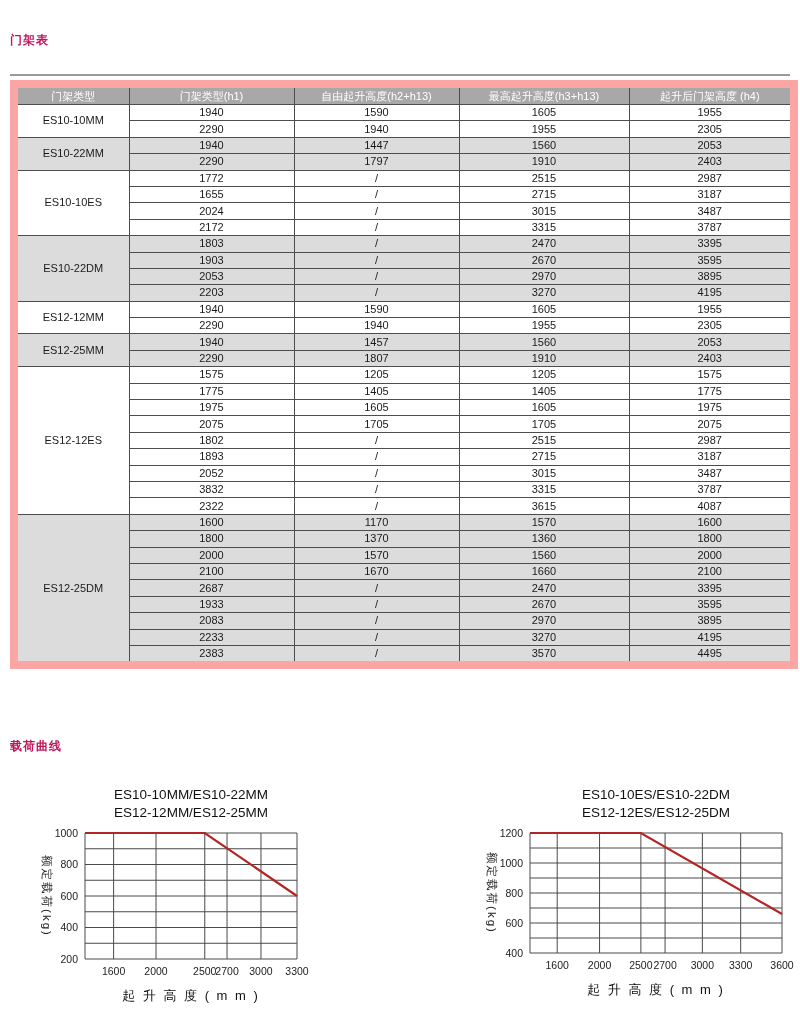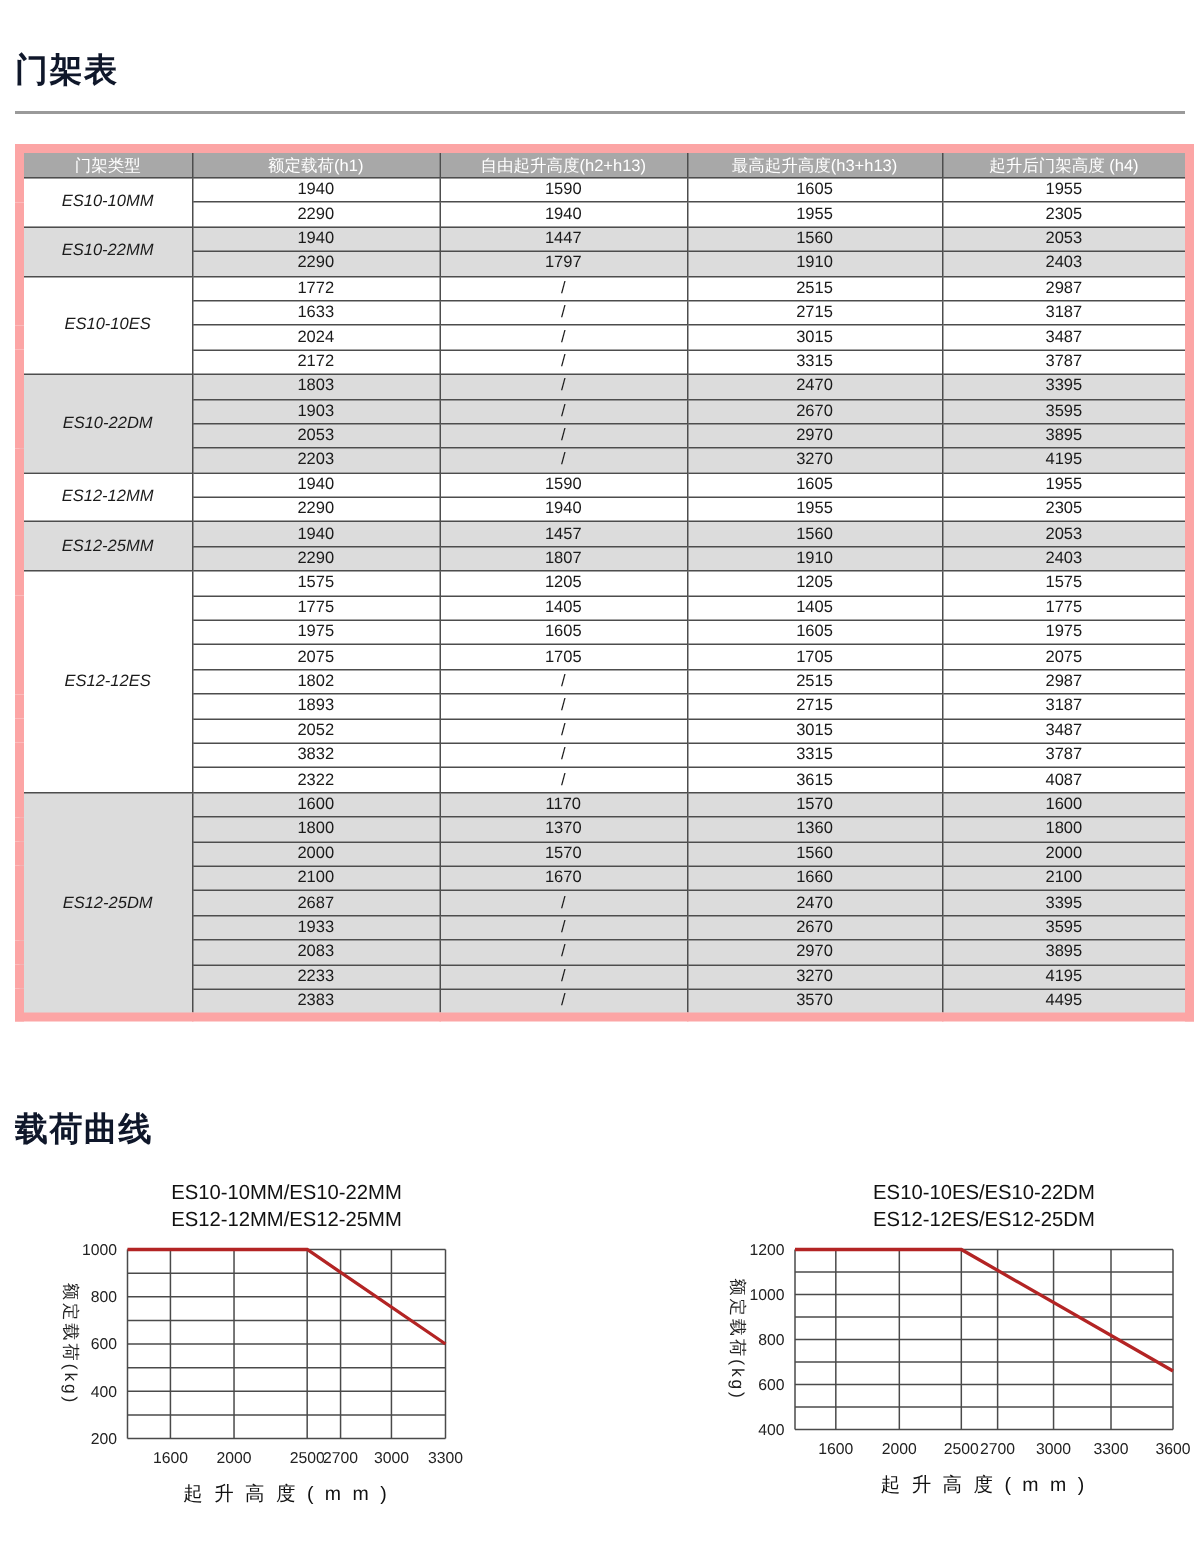--- a/index.html
+++ b/index.html
@@ -1,30 +1,30 @@
 <!DOCTYPE html>
 <html><head>
 <meta charset="utf-8">
 <style>
   html,body{margin:0;padding:0;background:#fff;}
   .page{position:relative;width:800px;height:1032px;background:#ffffff;
         font-family:"Liberation Sans", sans-serif;overflow:hidden;}
-  .section-title{position:absolute;left:10px;margin:0;font-size:22px;font-weight:bold;
-        color:#0f172a;letter-spacing:1px;}
+  .section-title{position:absolute;left:10px;margin:0;font-size:12px;font-weight:bold;
+        color:#be185d;letter-spacing:1px;}
   #mast-title{top:32px;}
   #curve-title{top:738px;}
   .rule{position:absolute;left:10px;top:74px;width:780px;height:0;
         border-top:2px solid #9a9a9a;}
   table.mast{position:absolute;left:10px;top:80px;width:780px;border-collapse:collapse;
-        table-layout:fixed;border:6px solid #fca5a5;margin-top:16px;}
+        table-layout:fixed;border:8px solid #fca5a5;}
   table.mast th{background:#a8a8a8;color:#ffffff;font-weight:normal;font-size:11px;
         height:16px;padding:0;border:1px solid #4d4d4d;}
   table.mast td{font-size:11px;color:#1a1a1a;text-align:center;height:15.4px;
         padding:0;border:1px solid #4d4d4d;line-height:15px;}
-  table.mast td.type{font-size:11px;font-style:italic;}
+  table.mast td.type{font-size:11px;}
   tr.shaded td{background:#dcdcdc;}
   tr.plain td{background:#ffffff;}
   .chart-box{position:absolute;top:785px;}
   #chart-0{left:25px;width:330px;height:225px;}
   #chart-1{left:440px;width:340px;height:215px;margin-left:38px;}
   svg text{font-family:"Liberation Sans", sans-serif;}
 </style>
 </head>
 <body>
 
@@ -38,21 +38,21 @@
     <colgroup>
       <col style="width:115px">
         <col style="width:165px">
         <col style="width:165px">
       <col style="width:170px">
         <col style="width:165px">
     </colgroup>
     <thead>
       <tr>
         <th>门架类型</th>
-        <th>额定载荷(h1)</th>
+        <th>门架类型(h1)</th>
         <th>自由起升高度(h2+h13)</th>
         <th>最高起升高度(h3+h13)</th>
         <th>起升后门架高度 (h4)</th>
       </tr>
     </thead>
     <tbody id="mast-tbody">
         <tr class="plain">
           <td rowspan="2" class="type">ES10-10MM</td>
           <td>1940</td>
           <td>1590</td>
@@ -79,21 +79,21 @@
           <td>2403</td>
         </tr>
         <tr class="plain">
           <td rowspan="4" class="type">ES10-10ES</td>
           <td>1772</td>
           <td>/</td>
           <td>2515</td>
           <td>2987</td>
         </tr>
         <tr class="plain">
-          <td>1633</td>
+          <td>1655</td>
           <td>/</td>
           <td>2715</td>
           <td>3187</td>
         </tr>
         <tr class="plain">
           <td>2024</td>
           <td>/</td>
           <td>3015</td>
           <td>3487</td>
         </tr>

